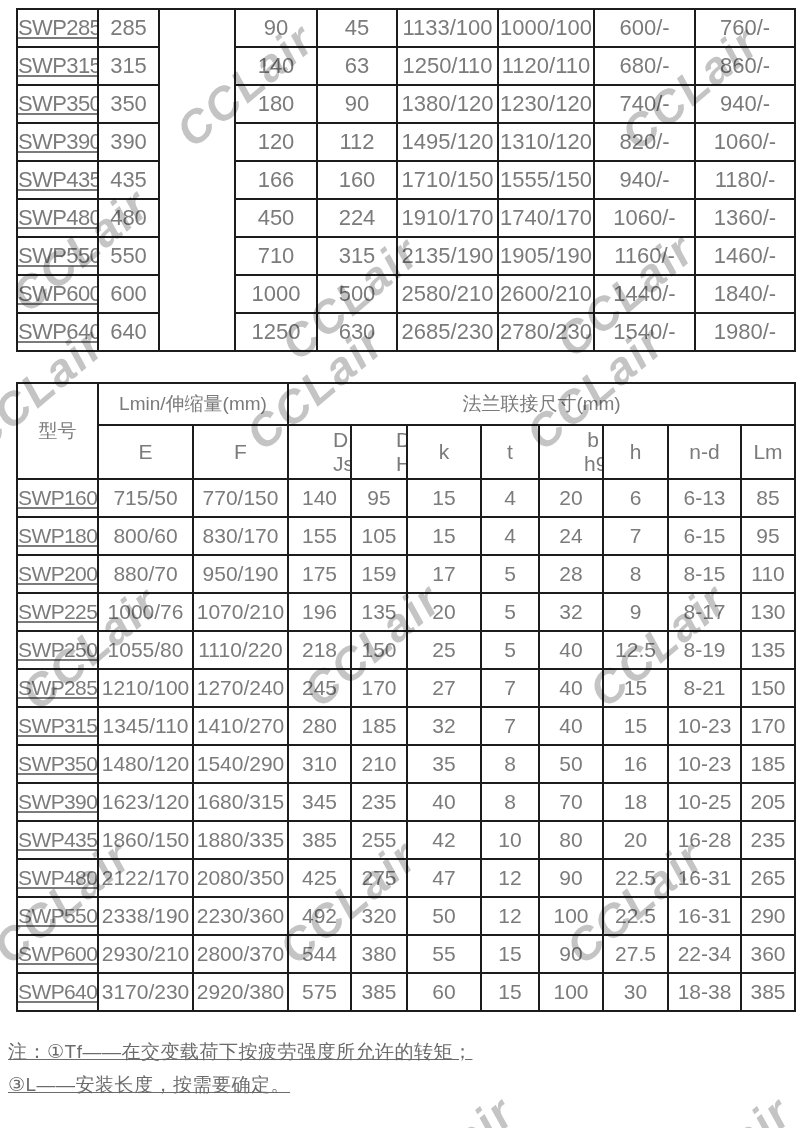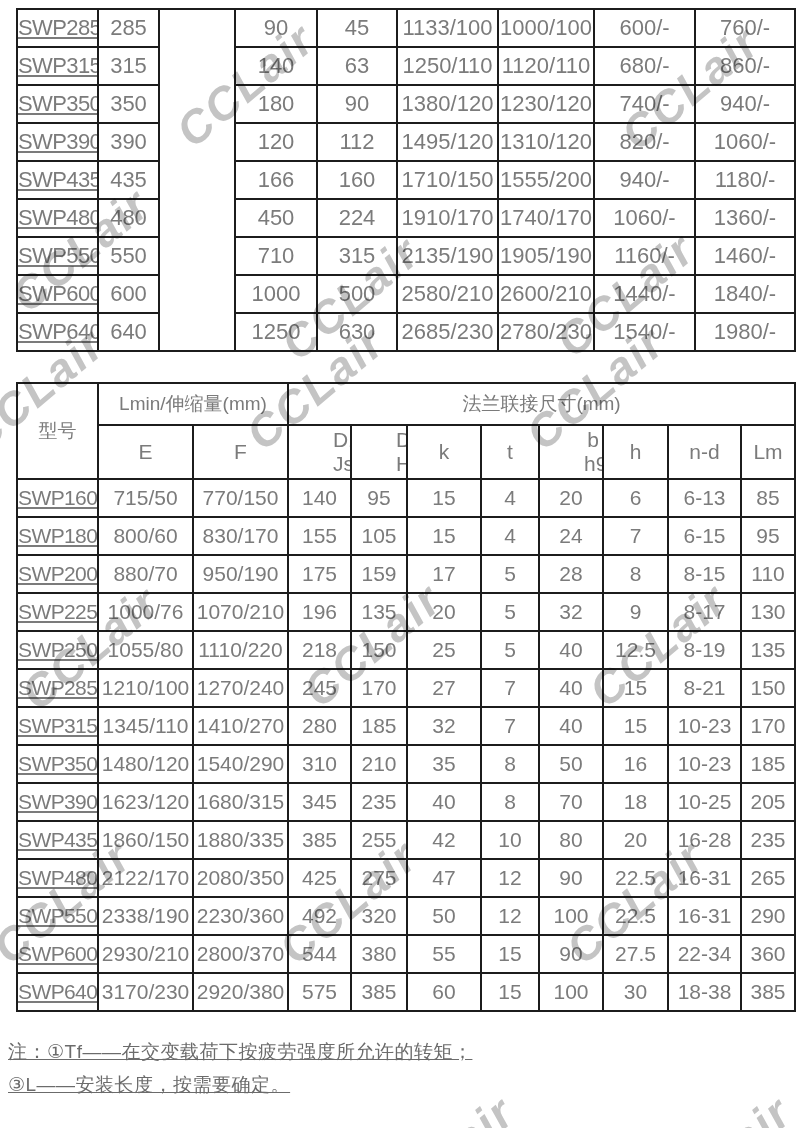--- a/index.html
+++ b/index.html
@@ -126,21 +126,21 @@
           <td>1310/120</td>
           <td>820/-</td>
           <td>1060/-</td>
         </tr>
         <tr>
           <td class="model">SWP435</td>
           <td>435</td>
           <td>166</td>
           <td>160</td>
           <td>1710/150</td>
-          <td>1555/200</td>
+          <td>1555/150</td>
           <td>940/-</td>
           <td>1180/-</td>
         </tr>
         <tr>
           <td class="model">SWP480</td>
           <td>480</td>
           <td>450</td>
           <td>224</td>
           <td>1910/170</td>
           <td>1740/170</td>

